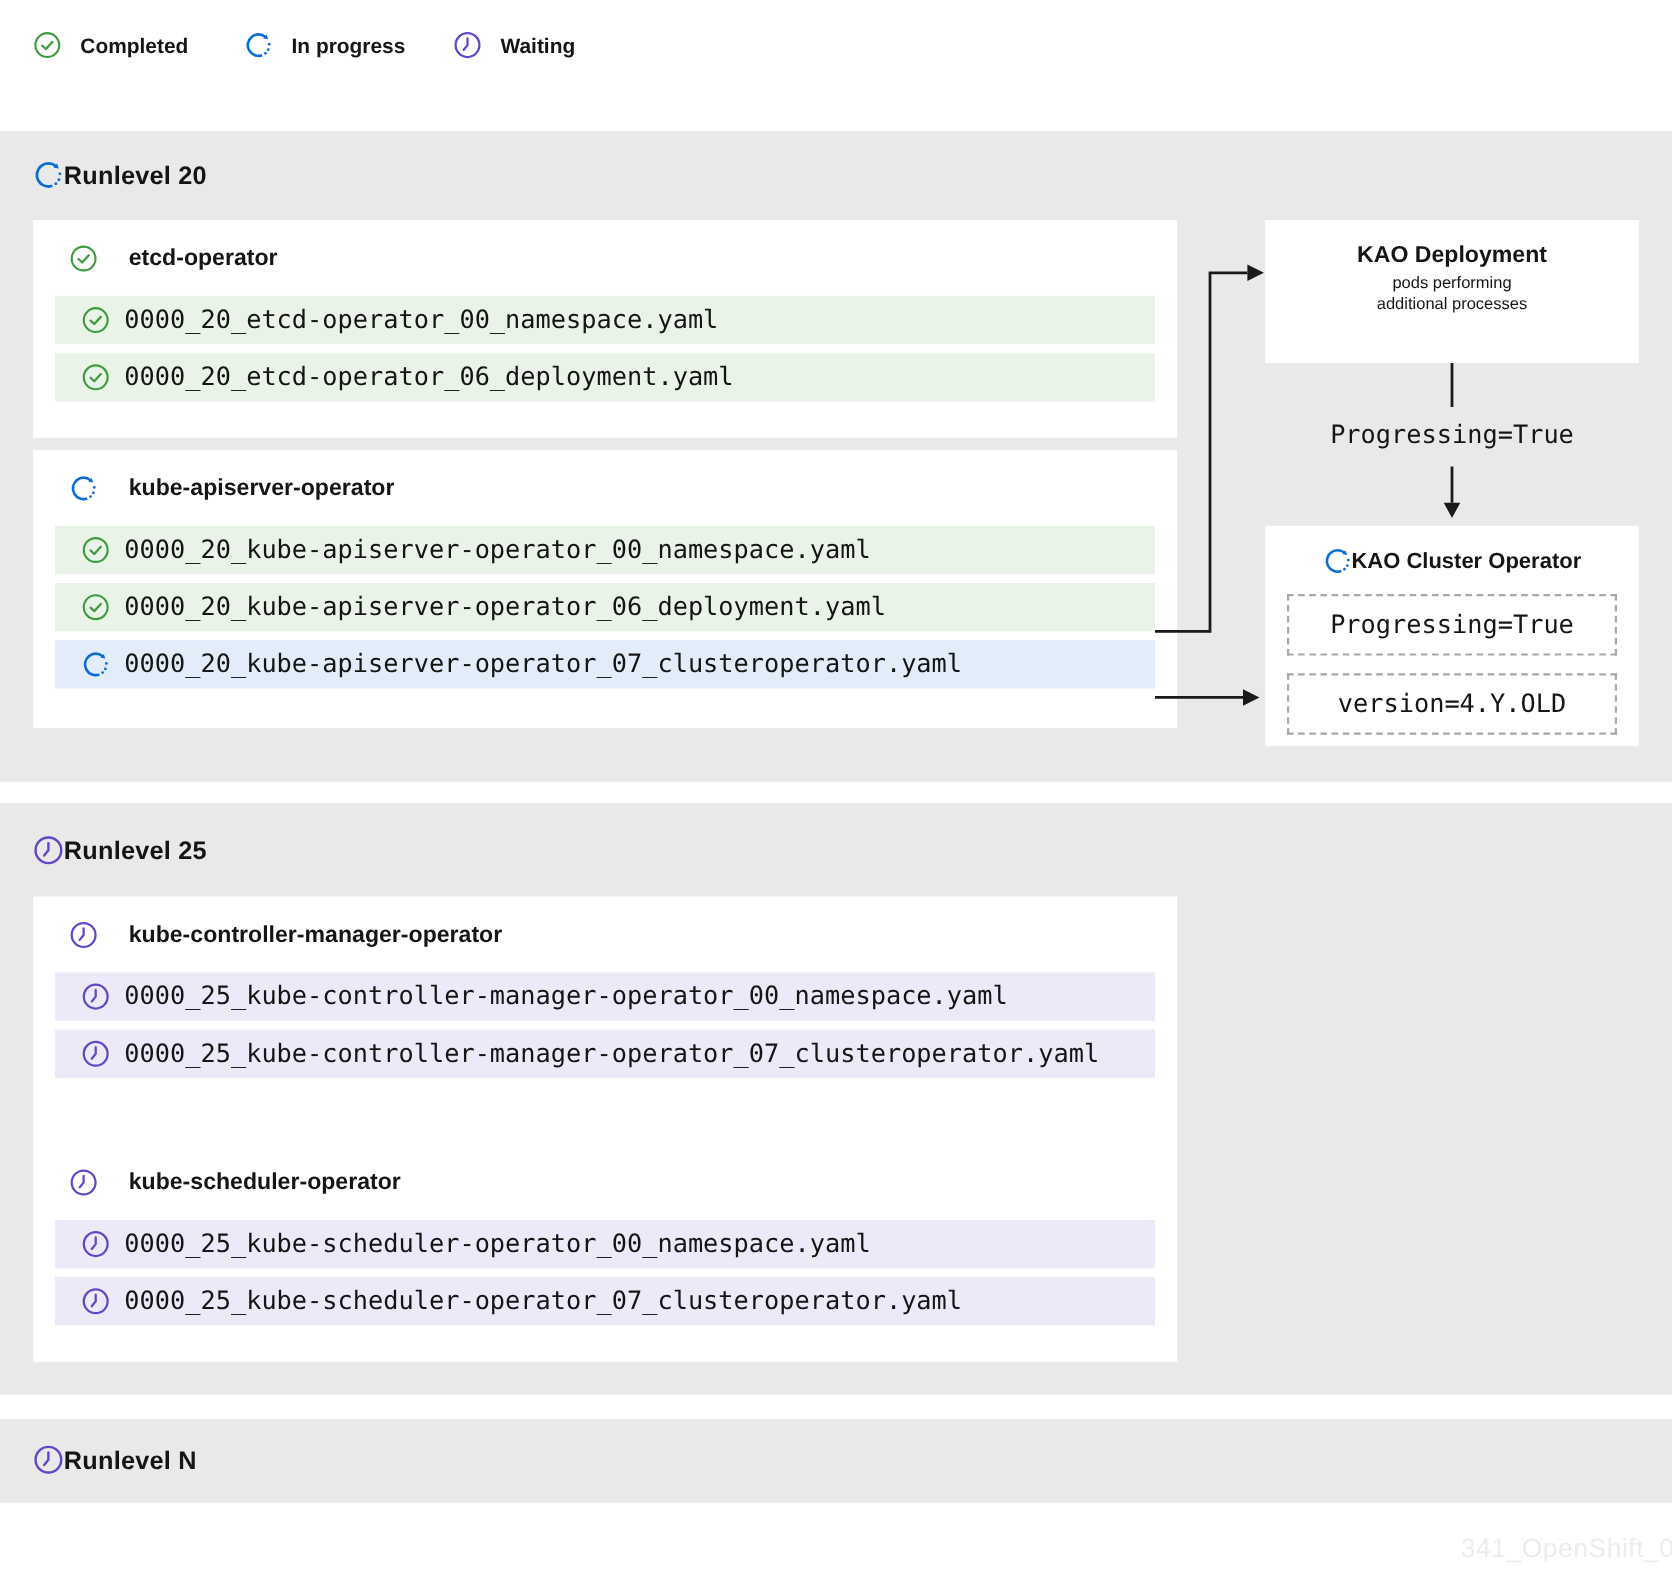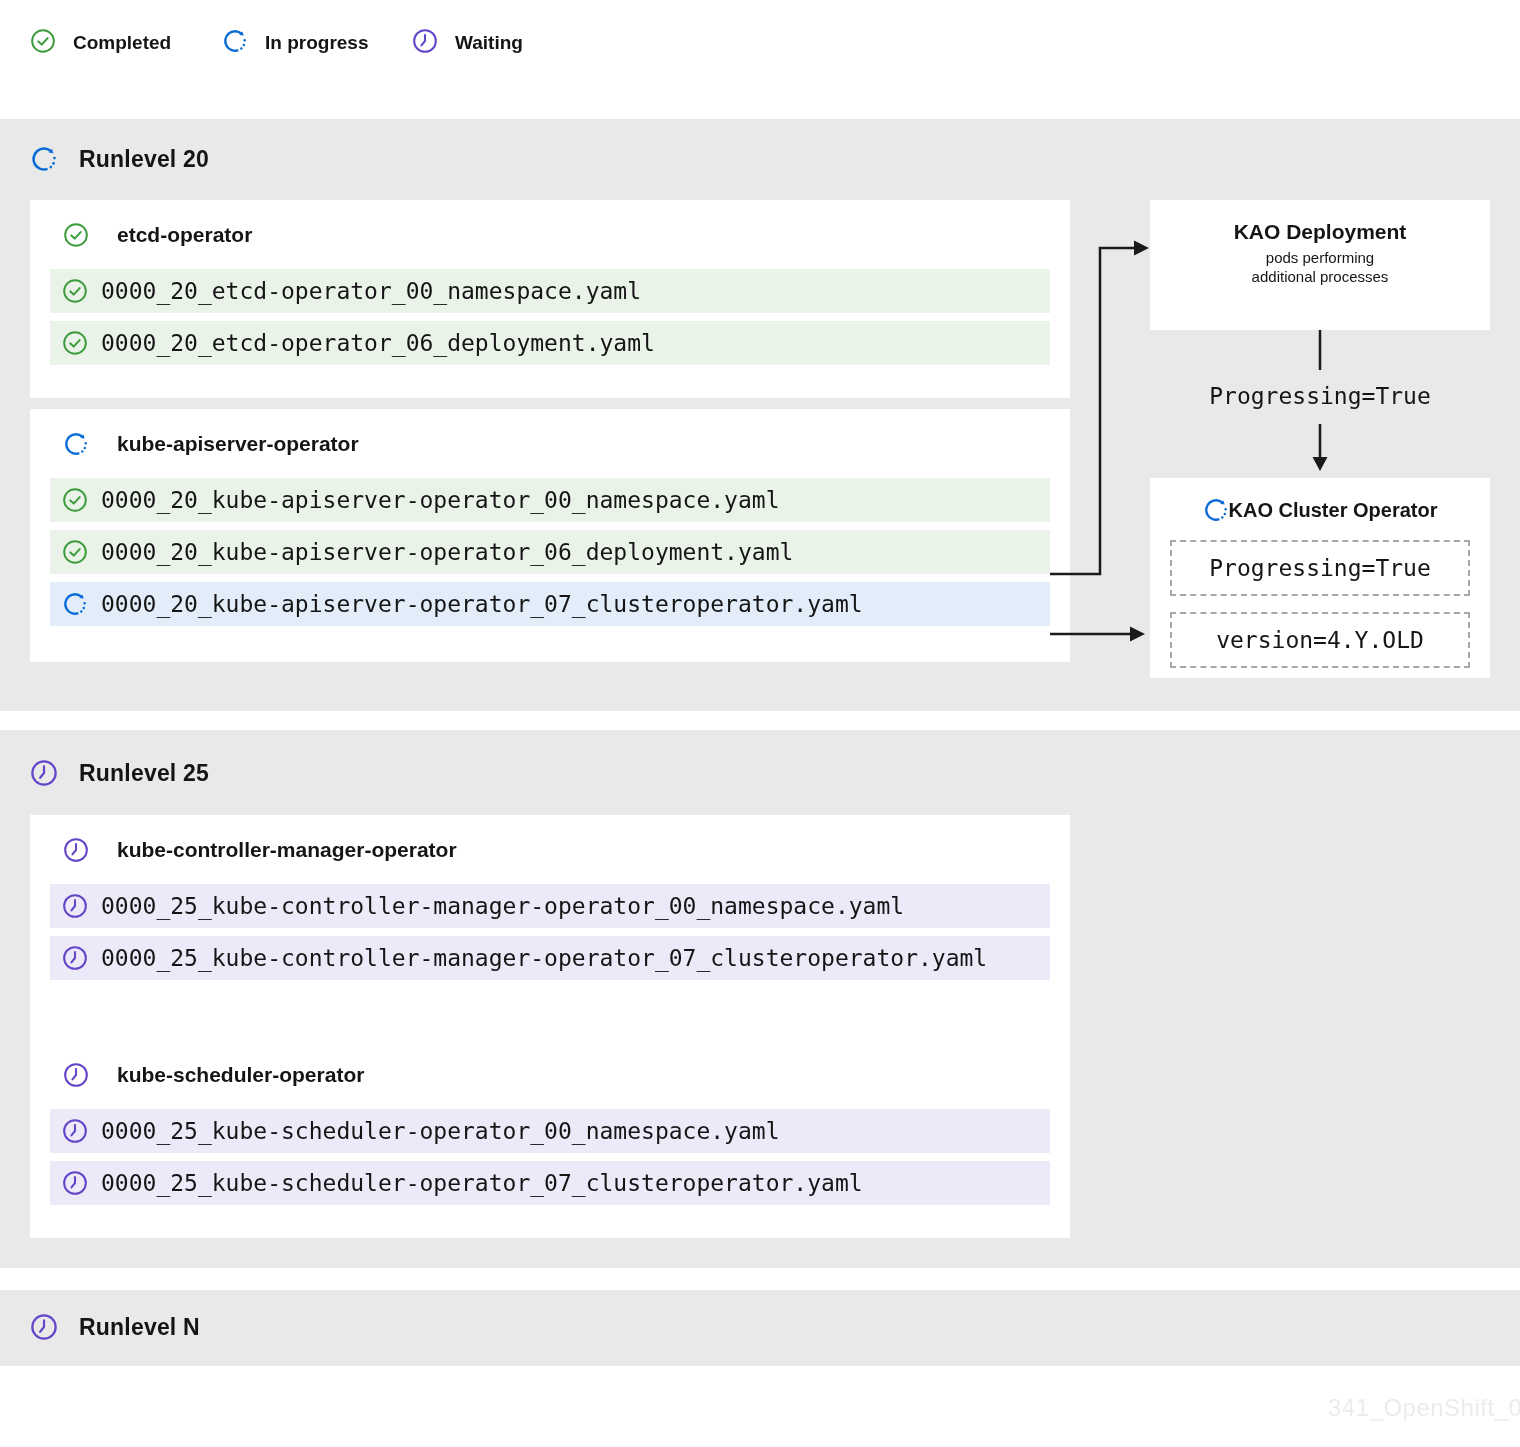--- a/index.html
+++ b/index.html
@@ -6,31 +6,31 @@
     --green:#3e9c3e; --blue:#0a6cd6; --purple:#6446c8;
     --green-bg:#eaf3e8; --blue-bg:#e2edf9; --purple-bg:#ece9f8;
     --section-bg:#e9e9e9; --ink:#151515; --line:#1a1a1a;
   }
   html,body{margin:0;padding:0;background:#fff;}
   .canvas{
     position:relative; width:1520px; height:1447px; overflow:hidden;
     background:#fff; font-family:"Liberation Sans",sans-serif; color:var(--ink);
   }
   .section{position:absolute; left:0; width:1520px; background:var(--section-bg);}
-  .sec-head{position:absolute; display:flex; align-items:center; gap:21px; height:28px;}
+  .sec-head{position:absolute; display:flex; align-items:center; gap:0; height:28px;}
   .sec-title{font-size:23px; font-weight:700; letter-spacing:.2px;}
   .ic{display:inline-block; flex:0 0 auto;}
   .i26{width:26px;height:26px;} .i28{width:28px;height:28px;}
   .green{color:var(--green);} .blue{color:var(--blue);} .purple{color:var(--purple);}
   .legend-item{position:absolute; top:28px; display:flex; align-items:flex-end; gap:17px; height:26px;}
   .legend-label{font-size:19px; font-weight:600;}
   .card{position:absolute; width:1040px; background:#fff; overflow:hidden;}
   .card-head{display:flex; align-items:center; gap:28px; height:26px; margin:22px 0 0 33px;}
   .op-name{font-size:21px; font-weight:700;}
-  .file-row{display:flex; align-items:center; gap:13px; height:44px; margin:8px 20px 0 20px; padding-left:12px;}
+  .file-row{display:flex; align-items:center; gap:13px; height:44px; margin:8px 20px 0 20px; padding-left:24px;}
   .file-row.first{margin-top:21px;}
   .row-green{background:var(--green-bg);} .row-blue{background:var(--blue-bg);} .row-purple{background:var(--purple-bg);}
   .mono{font-family:"DejaVu Sans Mono",monospace; font-size:23px; color:var(--ink);}
   .side-box{position:absolute; left:1150px; width:340px; background:#fff;}
   .kao-dep{top:200px; height:130px; text-align:center;}
   .kao-dep .t{font-size:21px; font-weight:700; margin-top:20px;}
   .kao-dep .s{font-size:15px; line-height:1.26; margin-top:5px;}
   .kao-co{top:478px; height:200px;}
   .kao-co-head{display:flex; align-items:center; justify-content:center; height:28px; margin-top:18px;}
   .kao-co-title{font-size:20px; font-weight:700;}

